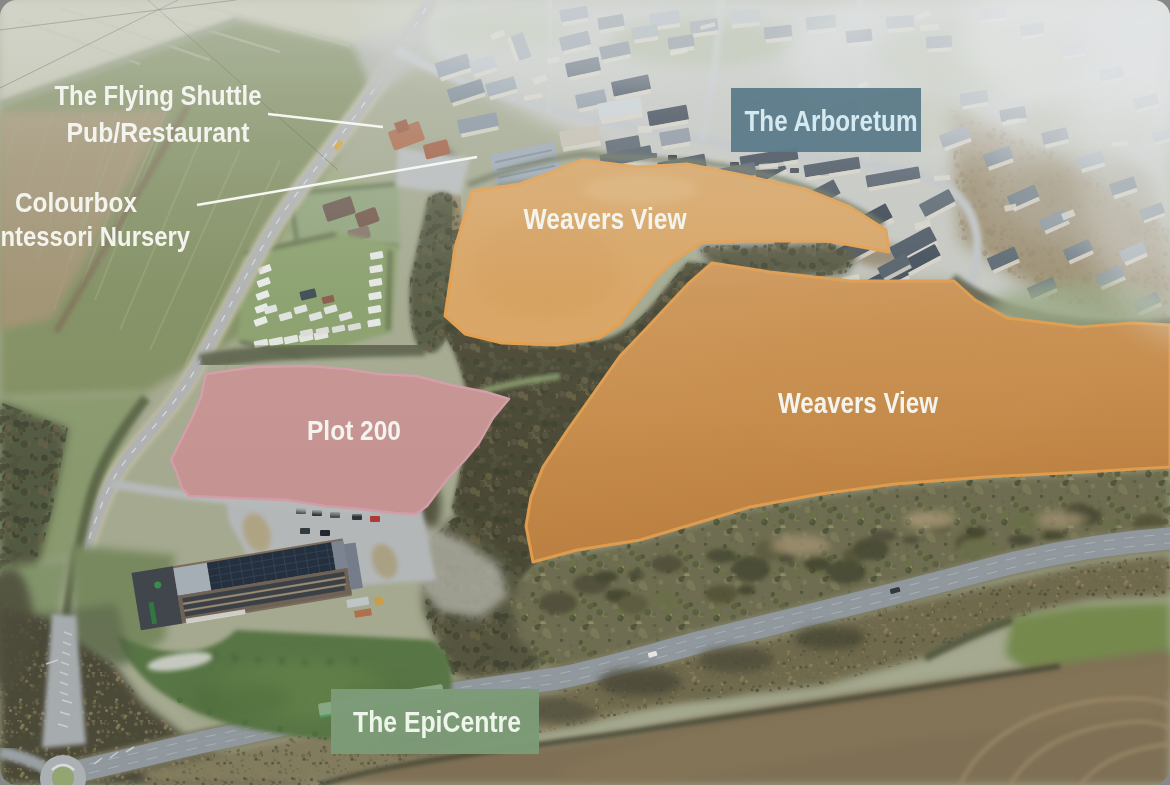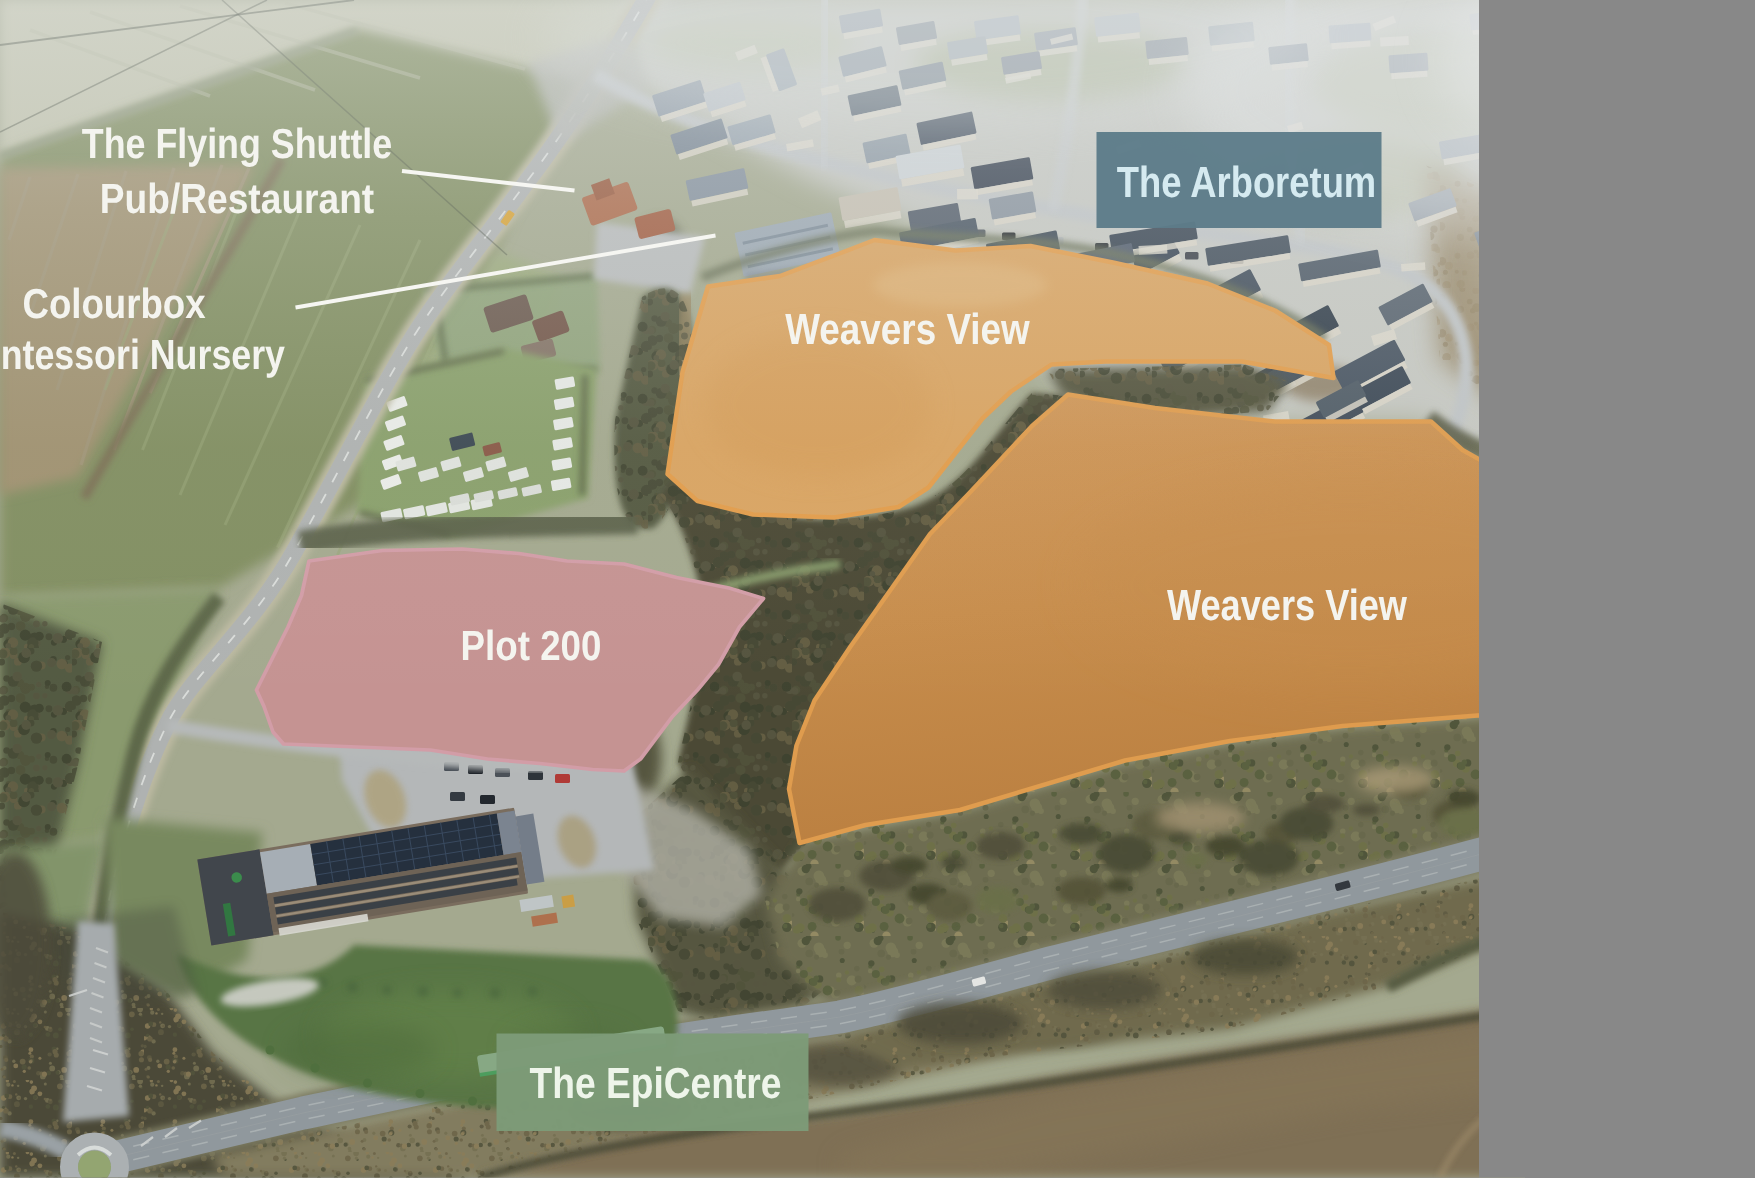--- a/index.html
+++ b/index.html
@@ -1,15 +1,15 @@
 <!DOCTYPE html>
 <html><head><meta charset="utf-8">
 <style>
 html,body{margin:0;padding:0;background:#888;}
-#stage{position:relative;width:986px;height:785px;overflow:hidden;font-family:"Liberation Sans",sans-serif;}
+#stage{position:relative;width:1170px;height:785px;overflow:hidden;font-family:"Liberation Sans",sans-serif;border-radius:17px;}
 svg{display:block}
 </style></head>
 <body>
 <div id="stage">
 <svg width="1170" height="785" viewBox="0 0 1170 785">
 
 <defs>
  <filter id="b2" x="-20%" y="-20%" width="140%" height="140%">
           <feGaussianBlur stdDeviation="2"></feGaussianBlur>
         </filter>

